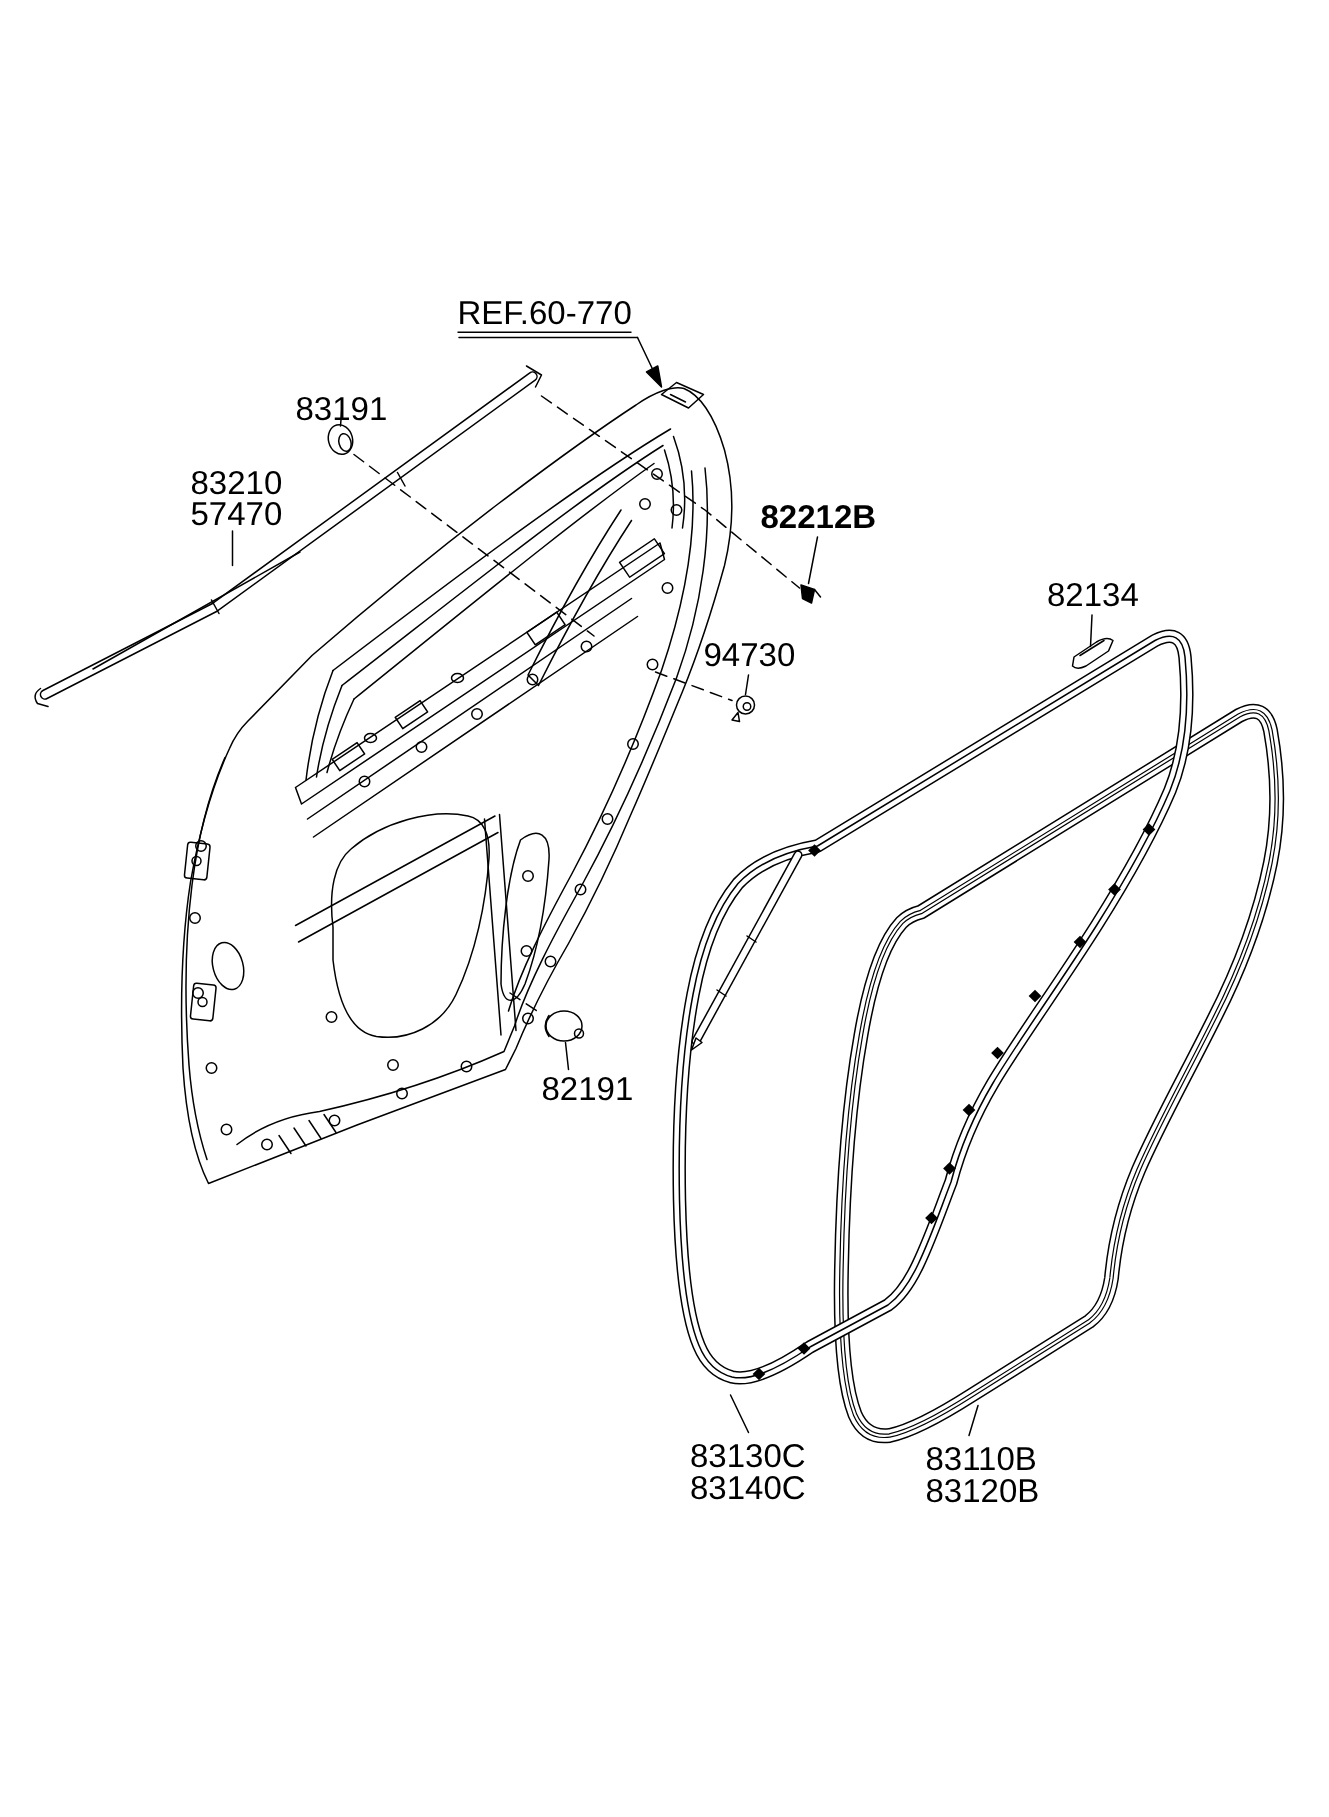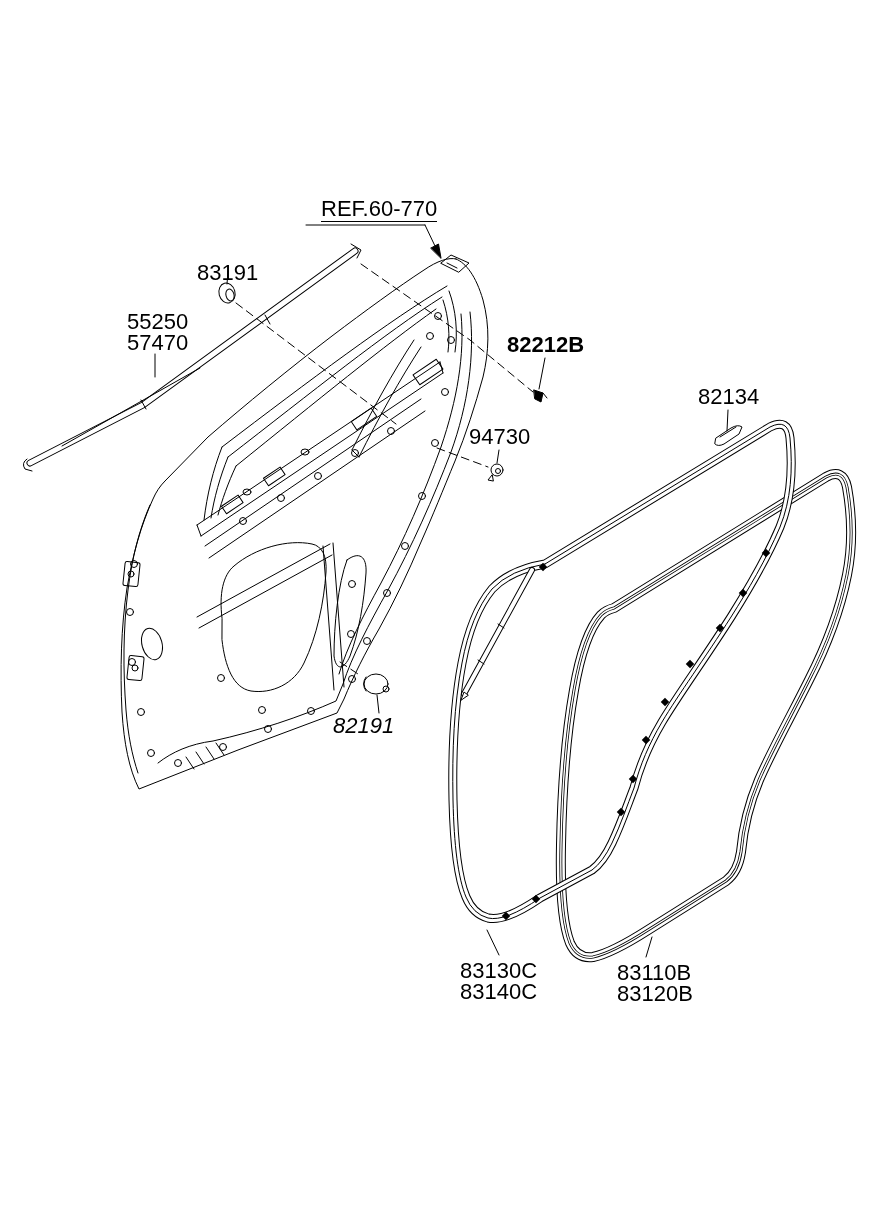--- a/index.html
+++ b/index.html
@@ -16,21 +16,20 @@
     color:#000;
     font-size:22px;
     line-height:21px;
     letter-spacing:0px;
     white-space:nowrap;
     cursor:default;
   }
   .callout.underlined span{
     border-bottom:1.5px solid #000;
     padding-bottom:2px;
-    margin-left:16px;
   }
   .callout span{display:block;}
 </style>
 </head>
 <body>
 
 <div class="stage">
 
 <svg width="886" height="1211" viewBox="0 0 886 1211">
   <g fill="none" stroke="#000" stroke-width="1" stroke-linejoin="round" stroke-linecap="round">
@@ -211,37 +210,37 @@
 
 <div class="callout underlined" style="left:305px;top:198px;">
   <span>REF.60-770</span>
 </div>
 
 <div class="callout" style="left:197px;top:262px;">
   <span>83191</span>
 </div>
 
 <div class="callout" style="left:127px;top:311px;">
-  <span>55250</span>
+  <span>83210</span>
   <span>57470</span>
 </div>
 
 <div class="callout" style="left:507px;top:334px;font-weight:bold;">
   <span>82212B</span>
 </div>
 
 <div class="callout" style="left:469px;top:426px;">
   <span>94730</span>
 </div>
 
 <div class="callout" style="left:698px;top:386px;">
   <span>82134</span>
 </div>
 
-<div class="callout" style="left:333px;top:715px;font-style:italic;">
+<div class="callout" style="left:361px;top:715px;">
   <span>82191</span>
 </div>
 
 <div class="callout" style="left:460px;top:960px;text-align:center;">
   <span>83130C</span>
   <span>83140C</span>
 </div>
 
 <div class="callout" style="left:617px;top:962px;">
   <span>83110B</span>

